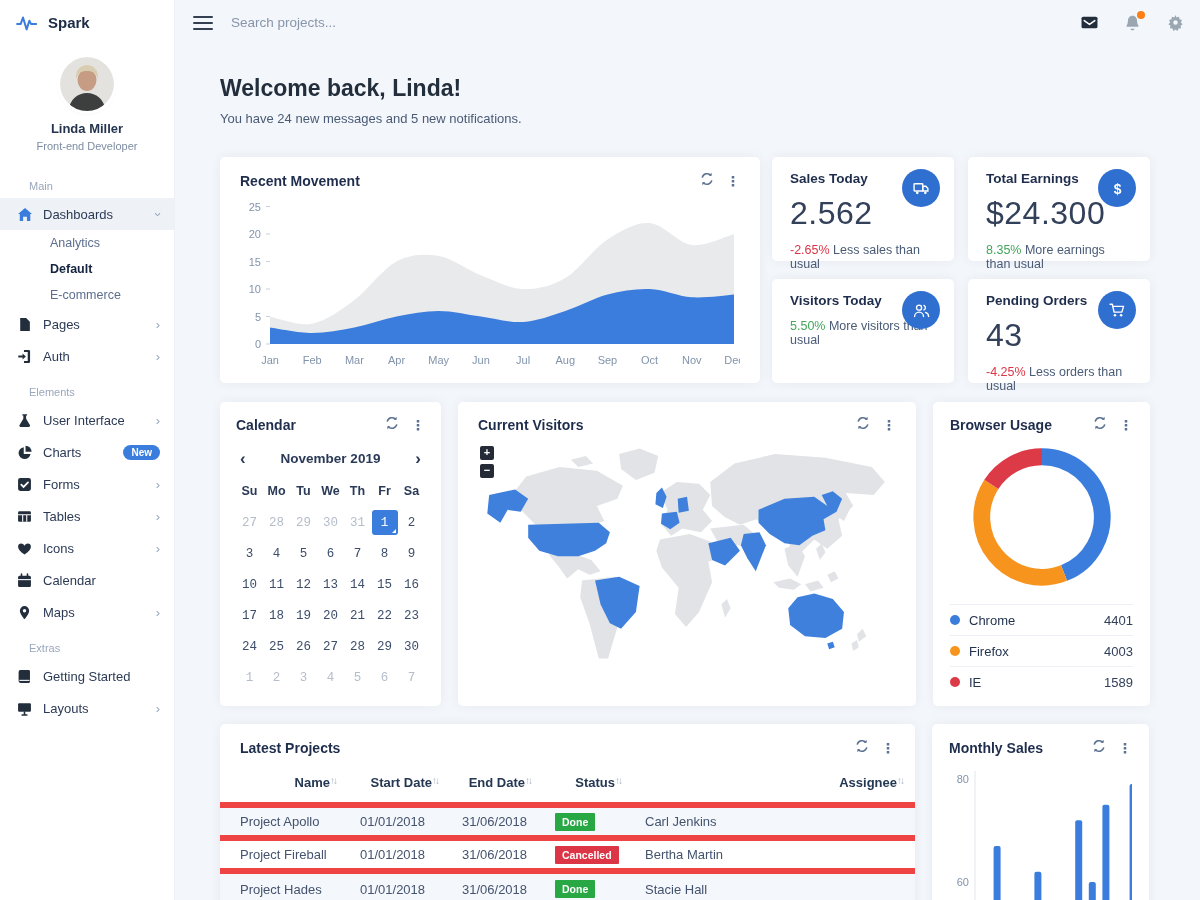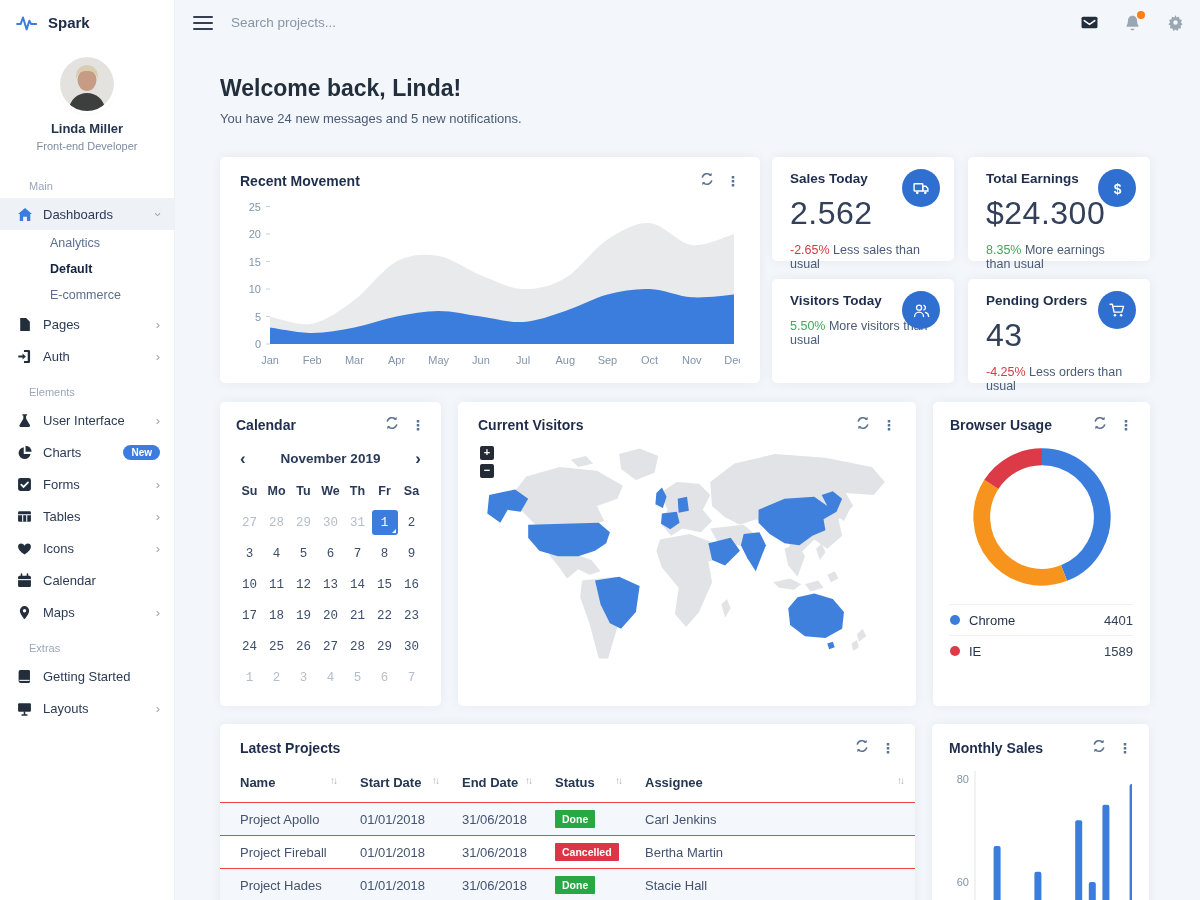--- a/index.html
+++ b/index.html
@@ -87,25 +87,25 @@
   .browser-card { padding:14px 17px 0; height:304px; }
   .donut-wrap { display:flex; justify-content:center; margin-top:4px; }
   .legend { margin-top:8px; }
   .legend-row { display:flex; align-items:center; height:31px; border-top:1px solid #edf0f4; font-size:13px; color:#24344f; }
   .legend-dot { width:10px; height:10px; border-radius:50%; margin-right:9px; }
   .legend-val { margin-left:auto; color:#33405a; }
 
   .projects-card { padding:15px 0 0; height:430px; overflow:hidden; }
   .projects-head { padding:0 20px; }
   table { width:100%; border-collapse:collapse; margin-top:12px; table-layout:fixed; }
-  th { text-align:left; font-size:13px; font-weight:700; color:#243753; padding:6px 12px 12px; }
+  th { text-align:right; font-size:13px; font-weight:700; color:#243753; padding:6px 12px 12px; }
   th .sort { float:right; color:#a5b4c9; font-size:10px; letter-spacing:-2px; font-weight:400; }
   th:first-child, td:first-child { padding-left:20px; }
   td { font-size:13px; color:#44536e; padding:0 12px; height:33px; }
-  tbody tr { border-top:1px solid #ef4444; }
+  tbody tr { border-top:6px solid #ef4444; }
   tbody tr:nth-child(odd) { background:#f4f7fb; }
   .badge { display:inline-block; padding:3px 7px; border-radius:1px; color:#fff; font-size:10.5px; font-weight:700; }
 
   .monthly-card { padding:15px 17px; height:430px; }
   .bars-wrap { margin-top:10px; }
 
   .axis-text { font-size:11px; fill:#8193ab; }
 </style>
 </head>
 <body>
@@ -616,20 +616,25 @@
               <path d="M80.00 19.00 A61 61 0 0 1 102.32 136.77" fill="none" stroke="#3b7ddd" stroke-width="17"></path>
               <path d="M102.31 136.77 A61 61 0 0 1 28.70 47.00" fill="none" stroke="#f7941e" stroke-width="17"></path>
               <path d="M28.70 47.00 A61 61 0 0 1 79.99 19.00" fill="none" stroke="#dc3a47" stroke-width="17"></path>
             </svg>
         </div>
         <div class="legend" id="browser-legend">
             <div class="legend-row">
               <span class="legend-dot" style="background:#3b7ddd"></span>
               <span>Chrome</span>
               <span class="legend-val">4401</span>
+            </div>
+            <div class="legend-row">
+              <span class="legend-dot" style="background:#f7941e"></span>
+              <span>Firefox</span>
+              <span class="legend-val">4003</span>
             </div>
             <div class="legend-row">
               <span class="legend-dot" style="background:#dc3a47"></span>
               <span>IE</span>
               <span class="legend-val">1589</span>
             </div>
           </div>
       </div>
     </div>
 

